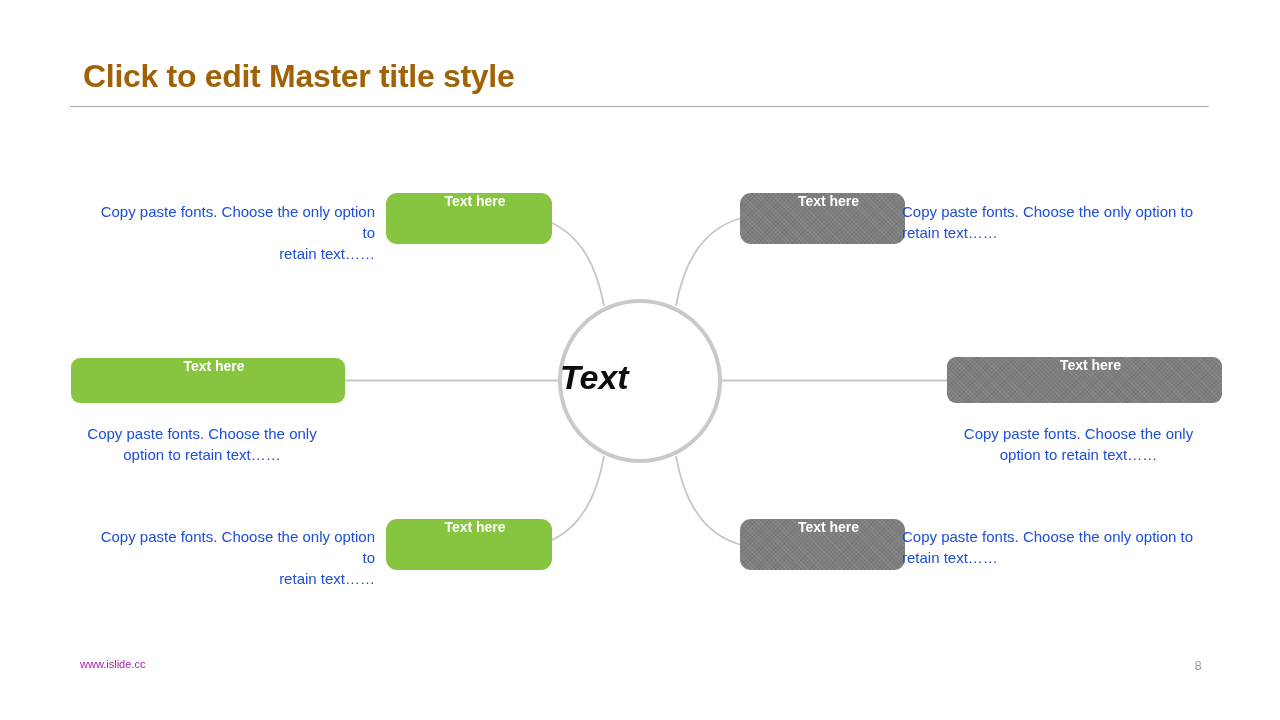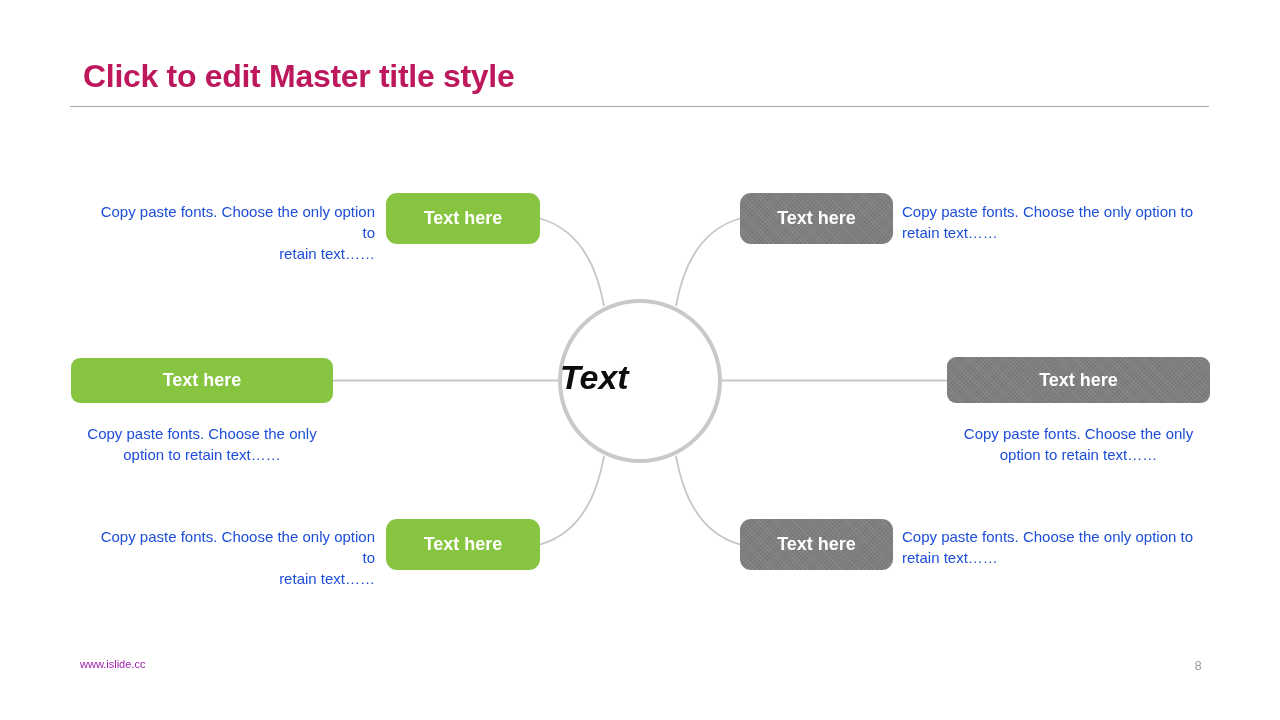--- a/index.html
+++ b/index.html
@@ -5,36 +5,36 @@
   html,body{margin:0;padding:0;}
   body{
     width:1280px;height:720px;background:#ffffff;overflow:hidden;
     font-family:"Liberation Sans","DejaVu Sans",sans-serif;
     -webkit-font-smoothing:antialiased;
   }
   .slide{position:relative;width:1280px;height:720px;background:#fff;}
 
   .title{
     position:absolute;left:83px;top:58px;margin:0;
-    font-size:32px;font-weight:700;color:#be185d;letter-spacing:-.3px;white-space:nowrap;
+    font-size:32px;font-weight:700;color:#a16207;letter-spacing:-.3px;white-space:nowrap;
   }
   .title-sep{
     position:absolute;left:70px;top:106px;width:1139px;height:1px;background:#a9a9a9;
   }
 
   svg.connectors{position:absolute;left:0;top:0;width:1280px;height:720px;}
 
   .center-label{
     position:absolute;left:560px;top:358px;width:160px;
     font-size:34px;font-weight:700;font-style:italic;color:#0d0d0d;
   }
 
   .node-box{
-    position:absolute;display:flex;align-items:center;justify-content:center;
-    color:#fff;font-size:18px;font-weight:700;border-radius:11px;white-space:nowrap;
+    position:absolute;display:flex;justify-content:center;
+    color:#fff;font-size:14px;font-weight:700;border-radius:11px;white-space:nowrap;padding-left:12px;
   }
   .node-box.green{background-color:#87c541;}
   .node-box.gray{
     background-color:#7e7e7e;
     background-image:
       repeating-linear-gradient(45deg, rgba(255,255,255,.08) 0 1px, transparent 1px 3px),
       repeating-linear-gradient(135deg, rgba(0,0,0,.06) 0 1px, transparent 1px 3px);
   }
   .box-tl{left:386px;top:193px;width:154px;height:51px;}
   .box-tr{left:740px;top:193px;width:153px;height:51px;}

